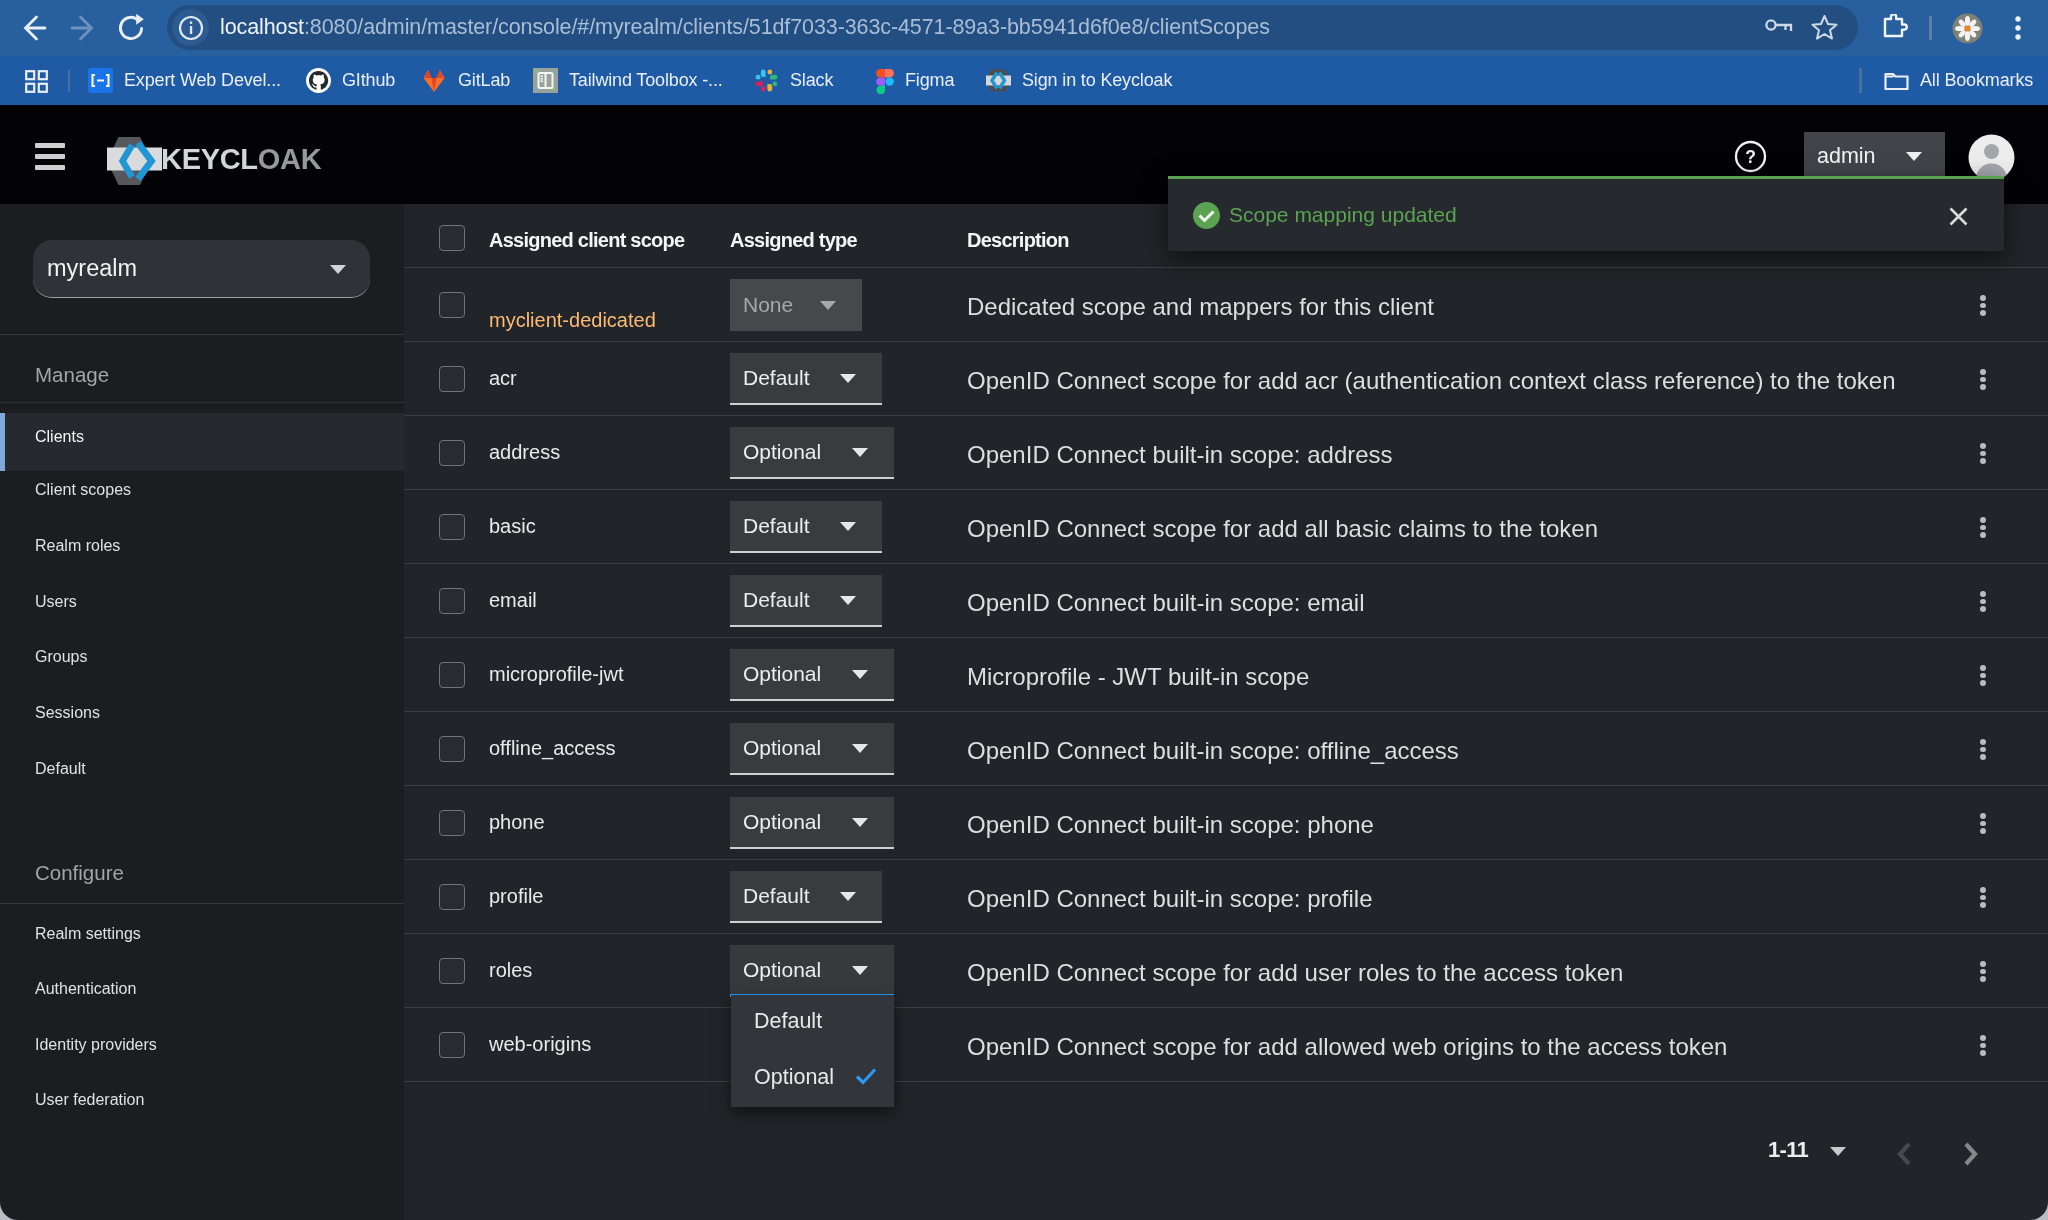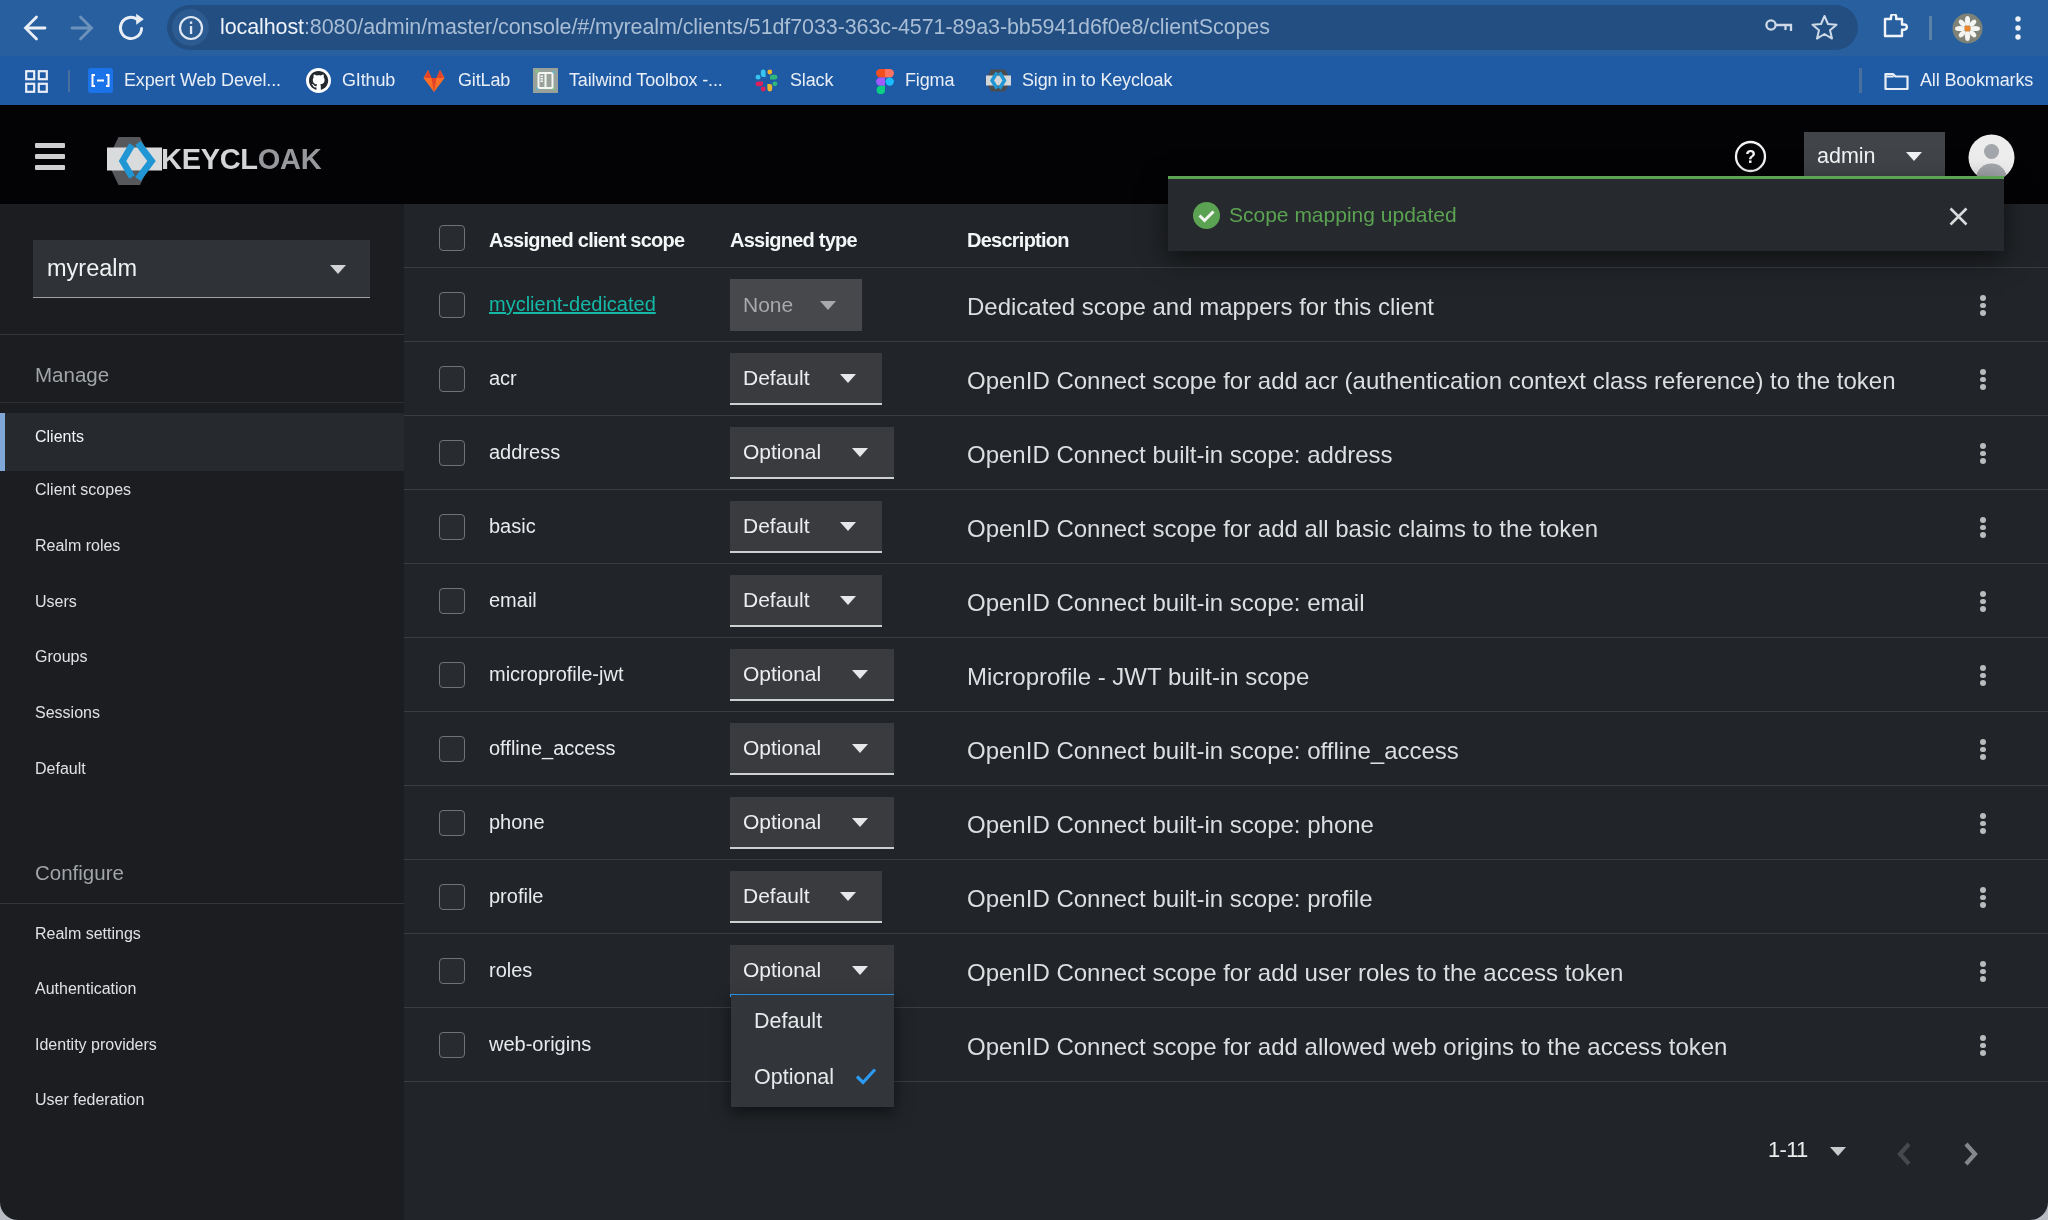--- a/index.html
+++ b/index.html
@@ -16,21 +16,21 @@
   #urltext b { color:#eef3fa; font-weight:normal; }
   .bm { display:flex; align-items:center; position:absolute; top:0; height:49px; color:#e9eef6; font-size:18px; font-weight:500; letter-spacing:-0.15px; }
   .bm .lbl { margin-left:11px; }
 
   
   #masthead { left:0; top:105px; width:2048px; height:99px; background:#030305; }
   .hbar { position:absolute; left:35px; width:30px; height:4.5px; background:#cfcfcf; border-radius:1px; }
 
   
   #sidebar { left:0; top:204px; width:404px; height:1016px; background:#1b1d21; }
-  #realmsel { left:33px; top:36px; width:337px; height:58px; background:#2f3237; border-bottom:1.5px solid #9fa1a4; color:#f0f1f2; font-size:23.5px; }
+  #realmsel { left:33px; top:36px; width:337px; height:58px; background:#2f3237; border-bottom:1.5px solid #9fa1a4; color:#f0f1f2; font-size:23.5px;border-radius:19px; }
   .navitem { position:absolute; left:35px; color:#dfe1e3; font-size:16px; white-space:nowrap; }
   .navsec { position:absolute; left:35px; color:#a2a5a8; font-size:20.5px; }
   .sdiv { position:absolute; left:0; width:404px; height:1px; background:#33363a; }
   #activeitem { left:0; top:209px; width:404px; height:58px; background:#26292e; border-left:5px solid #7fa8d9; }
 
   
   #content { left:404px; top:204px; width:1644px; height:1016px; background:#212428; }
   .rowline { position:absolute; left:0; width:1644px; height:1px; background:#3a3d41; }
   .cbx { position:absolute; width:26px; height:26px; border:1.5px solid #6f7276; border-radius:4px; background:#282b2f; left:35px; }
   .hcell { position:absolute; font-weight:bold; font-size:20px; color:#f4f5f6; letter-spacing:-0.75px; white-space:nowrap; }
@@ -282,21 +282,21 @@
 
 <div class="abs" id="content">
 
   <div class="cbx" style="top:21px"></div>
   <div class="hcell" style="left:85px;top:25px">Assigned client scope</div>
   <div class="hcell" style="left:326px;top:25px">Assigned type</div>
   <div class="hcell" style="left:563px;top:25px">Description</div>
   <div class="rowline" style="top:63px"></div>
 
   <div class="cbx" style="top:88px"></div>
-  <div class="scope" style="top:89px;color:#14b8a6;text-decoration:underline;">myclient-dedicated</div>
+  <div class="scope" style="top:105px;color:#fdba74;">myclient-dedicated</div>
   <div class="sel" style="top:75px;width:132px;background:#46484b;border-bottom:none;height:52px;color:#a7a9ac;">
       <span class="tx" style="line-height:52px;">None</span>
       <div class="caret" style="left:90px;top:22px;border-top-color:#a7a9ac"></div>
     </div>
   <div class="desc" style="top:89px">Dedicated scope and mappers for this client</div>
   <div class="kebab" style="top:91px">
       <i></i>
       <i></i>
       <i></i>
     </div>
@@ -439,21 +439,21 @@
   <div class="rowline" style="top:877px"></div>
 
   <div class="abs" id="ddmenu">
     <div class="ddit" style="top:14px">Default</div>
     <div class="ddit" style="top:70px">Optional</div>
     <svg class="abs" style="left:124px;top:72px" width="22" height="18" viewBox="0 0 22 18">
         <path d="M2 9.5 L8 15.5 L20 2.5" stroke="#2b9af3" stroke-width="3.2" fill="none"></path>
       </svg>
   </div>
 
-  <div class="abs" style="left:1364px;top:933px;font-size:22px;font-weight:normal;letter-spacing:-0.7px;color:#eceded;">1-11</div>
+  <div class="abs" style="left:1364px;top:933px;font-size:22px;font-weight:bold;letter-spacing:-0.7px;color:#eceded;">1-11</div>
   <div class="caret" style="left:1426px;top:943px;border-top-color:#c8cacc"></div>
   <svg class="abs" style="left:1491px;top:936px" width="18" height="28" viewBox="0 0 18 28">
       <path d="M14 4 L5 14 L14 24" stroke="#474a4d" stroke-width="4.2" fill="none"></path>
     </svg>
   <svg class="abs" style="left:1558px;top:936px" width="18" height="28" viewBox="0 0 18 28">
       <path d="M4 4 L13 14 L4 24" stroke="#85888b" stroke-width="4.2" fill="none"></path>
     </svg>
 
 </div>
 

